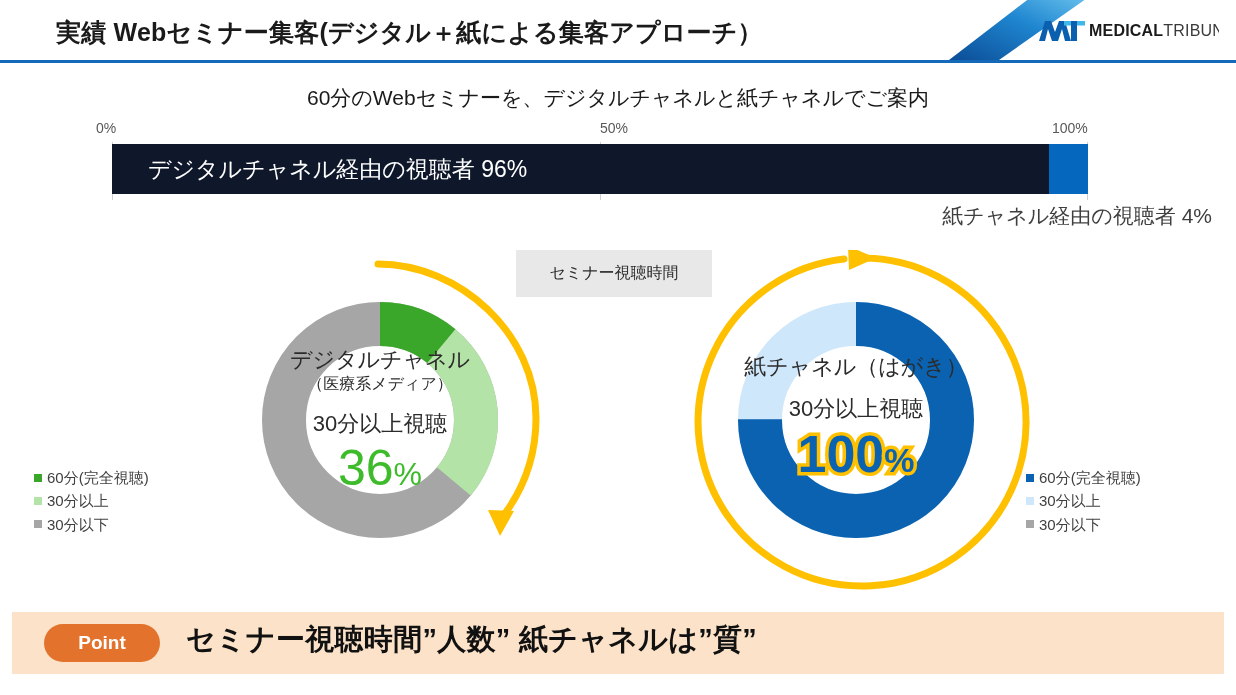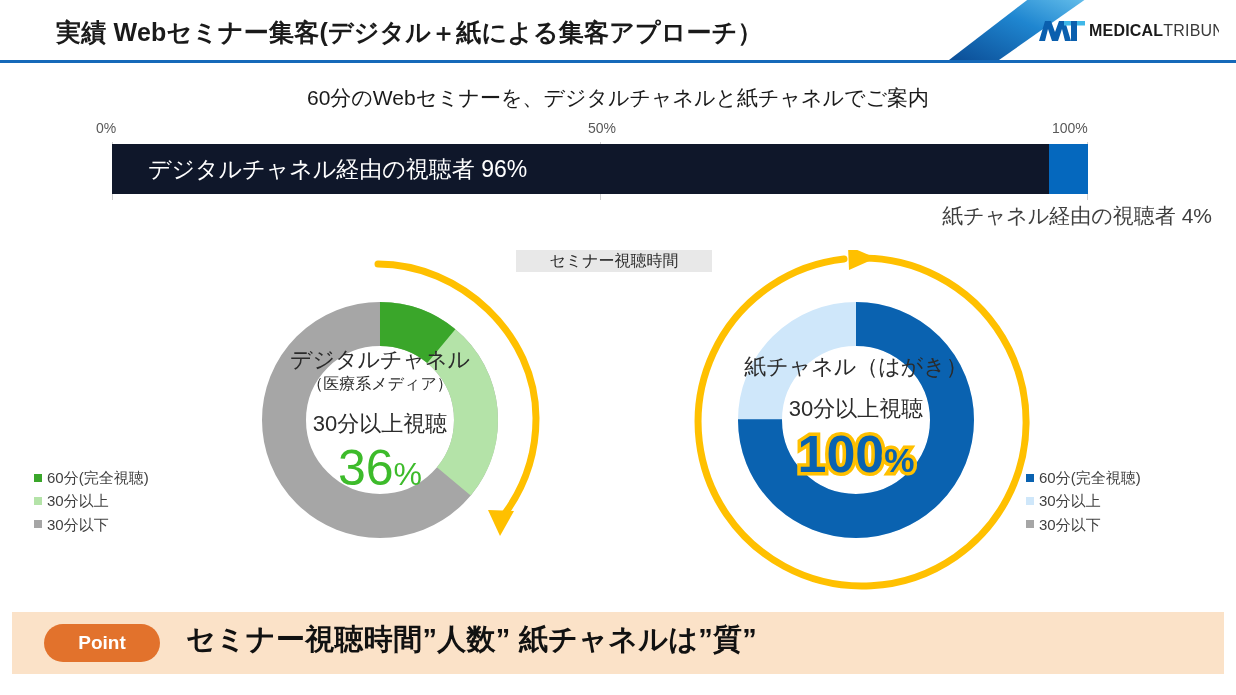--- a/index.html
+++ b/index.html
@@ -31,21 +31,21 @@
   
   .subtitle{
     position:absolute;left:0;top:84px;width:1236px;text-align:center;
     font-size:21px;color:#1a1a1a;font-weight:400;
   }
 
   
   .axis{position:absolute;left:112px;top:120px;width:976px;height:22px;}
   .axis-label{position:absolute;top:0;font-size:14px;color:#595959;white-space:nowrap;}
   .ax0{left:-16px;}
-  .ax50{left:476px;}
+  .ax50{left:488px;}
   .ax100{left:940px;}
   .tick{position:absolute;top:22px;width:1px;height:58px;background:#d0d0d0;}
   .t0{left:0;}
   .t50{left:488px;}
   .t100{left:975px;}
 
   
   .bar{position:absolute;left:112px;top:144px;width:976px;height:50px;display:flex;}
   .bar-green{height:100%;display:flex;align-items:center;}
   .bar-green span{
@@ -54,21 +54,21 @@
   .bar-blue{height:100%;}
 
   .paper-note{
     position:absolute;left:640px;top:202px;width:572px;text-align:right;
   }
   .paper-note .l1{font-size:21px;color:#3f3f3f;white-space:nowrap;}
   .paper-note .l2{font-size:21px;color:#1565bd;font-weight:700;margin-top:2px;white-space:nowrap;}
 
   
   .center-tag{
-    position:absolute;left:516px;top:250px;width:196px;height:22px;
+    position:absolute;left:516px;top:250px;width:196px;height:47px;
     background:#e8e8e8;display:flex;align-items:center;justify-content:center;
     font-size:16px;color:#2b2b2b;
   }
 
   
   .donut{position:absolute;}
   .donut svg{display:block;}
   .donut-center{
     position:absolute;left:0;top:0;width:100%;height:100%;
     display:flex;flex-direction:column;align-items:center;justify-content:center;

